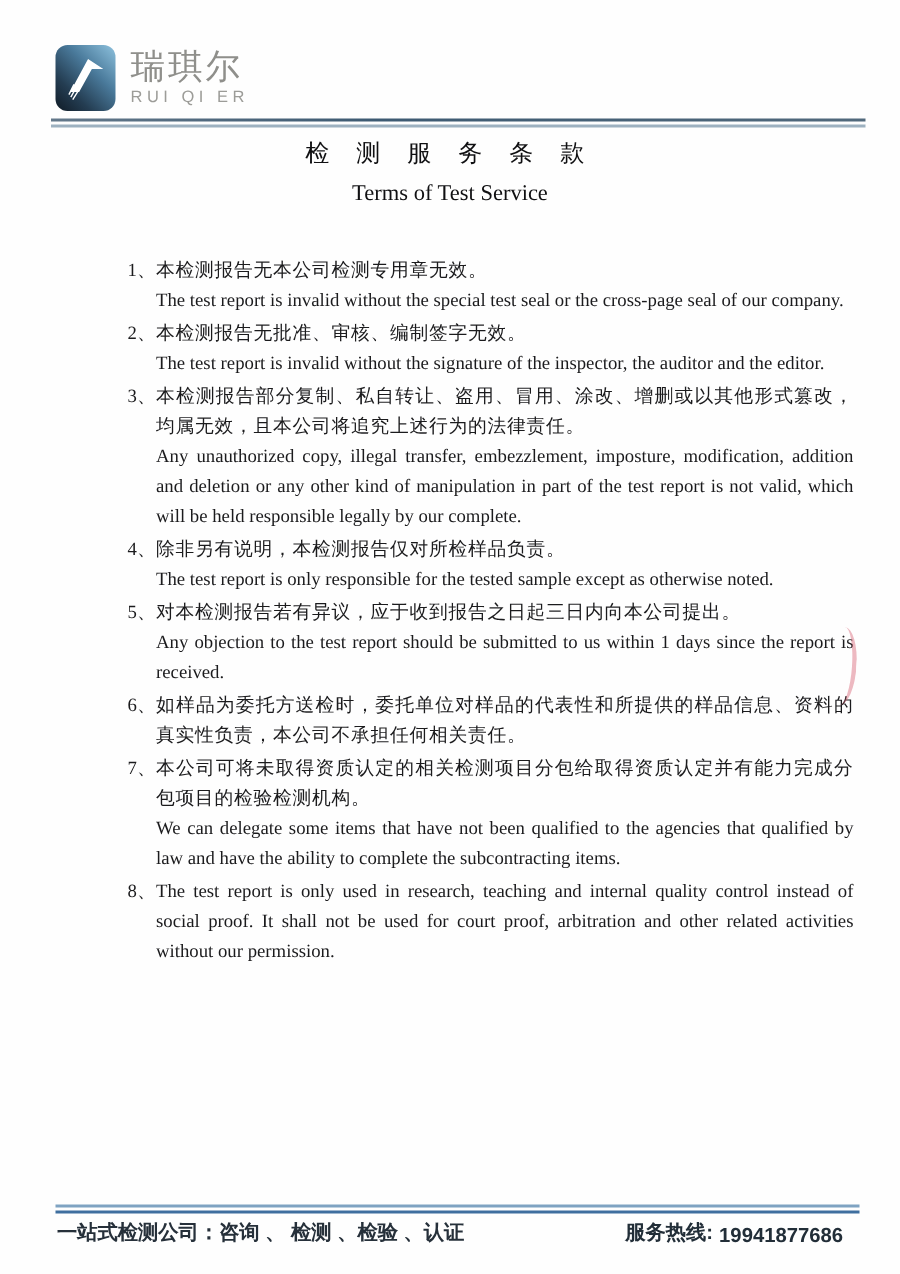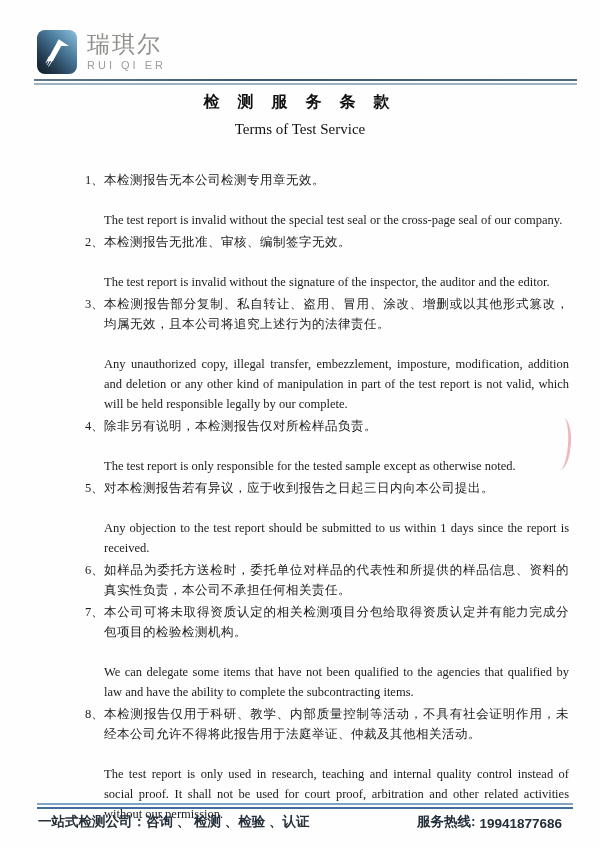--- a/index.html
+++ b/index.html
@@ -25,34 +25,34 @@
   .logo-cn{font-family:"Liberation Sans","DejaVu Sans",sans-serif;font-size:23px;color:#8f8f8b;letter-spacing:2px;}
   .logo-en{font-family:"Liberation Sans","DejaVu Sans",sans-serif;font-size:11px;color:#9c9c98;letter-spacing:3px;margin-top:4px;}
 
   .rule-header{position:absolute;top:79px;left:34px;right:23px;}
   .rule-header .r1{height:2px;background:linear-gradient(90deg,#63788a,#3d5a72 40%,#51697c);}
   .rule-header .r2{height:2px;background:#9db1c0;margin-top:2px;}
 
   
   .title-cn{
     position:absolute;top:92px;left:0;right:0;text-align:center;
-    font-size:16px;font-weight:bold;letter-spacing:7px;color:#101012;
+    font-size:16px;font-weight:normal;letter-spacing:7px;color:#101012;
     font-family:"Liberation Serif","DejaVu Serif",serif;
   }
   .title-en{
     position:absolute;top:121px;left:0;right:0;text-align:center;
     font-size:15px;font-weight:normal;color:#101012;
   }
 
   
   .terms{position:absolute;top:170px;left:85px;right:31px;margin:0;padding:0;}
   .term{list-style:none;position:relative;padding-left:19px;margin:0 0 2px 0;}
   .term .num{position:absolute;left:0;top:0;font-size:12.5px;line-height:20px;}
   .term .cn{font-size:12.5px;line-height:20px;text-align:justify;letter-spacing:0.5px;}
-  .term .en{font-size:12.5px;line-height:20px;text-align:justify;margin-top:20px;}
+  .term .en{font-size:12.5px;line-height:20px;text-align:justify;}
 
   
   .seal-fragment{
     position:absolute;top:418px;left:552px;width:16px;height:52px;
     border-right:3px solid rgba(214,90,110,0.42);
     border-radius:50%;
     transform:rotate(4deg);
   }
 
   
@@ -130,21 +130,20 @@
     </li>
 
     <li class="term">
       <span class="num">7、</span>
       <div class="cn">本公司可将未取得资质认定的相关检测项目分包给取得资质认定并有能力完成分包项目的检验检测机构。</div>
       <div class="en">We can delegate some items that have not been qualified to the agencies that qualified by law and have the ability to complete the subcontracting items.</div>
     </li>
 
     <li class="term">
       <span class="num">8、</span>
-      <div class="cn">本检测报告仅用于科研、教学、内部质量控制等活动，不具有社会证明作用，未经本公司允许不得将此报告用于法庭举证、仲裁及其他相关活动。</div>
       <div class="en">The test report is only used in research, teaching and internal quality control instead of social proof. It shall not be used for court proof, arbitration and other related activities without our permission.</div>
     </li>
   </ul>
 
   <div class="seal-fragment"></div>
 
   <div class="rule-footer">
     <div class="r1"></div>
     <div class="r2"></div>
   </div>

